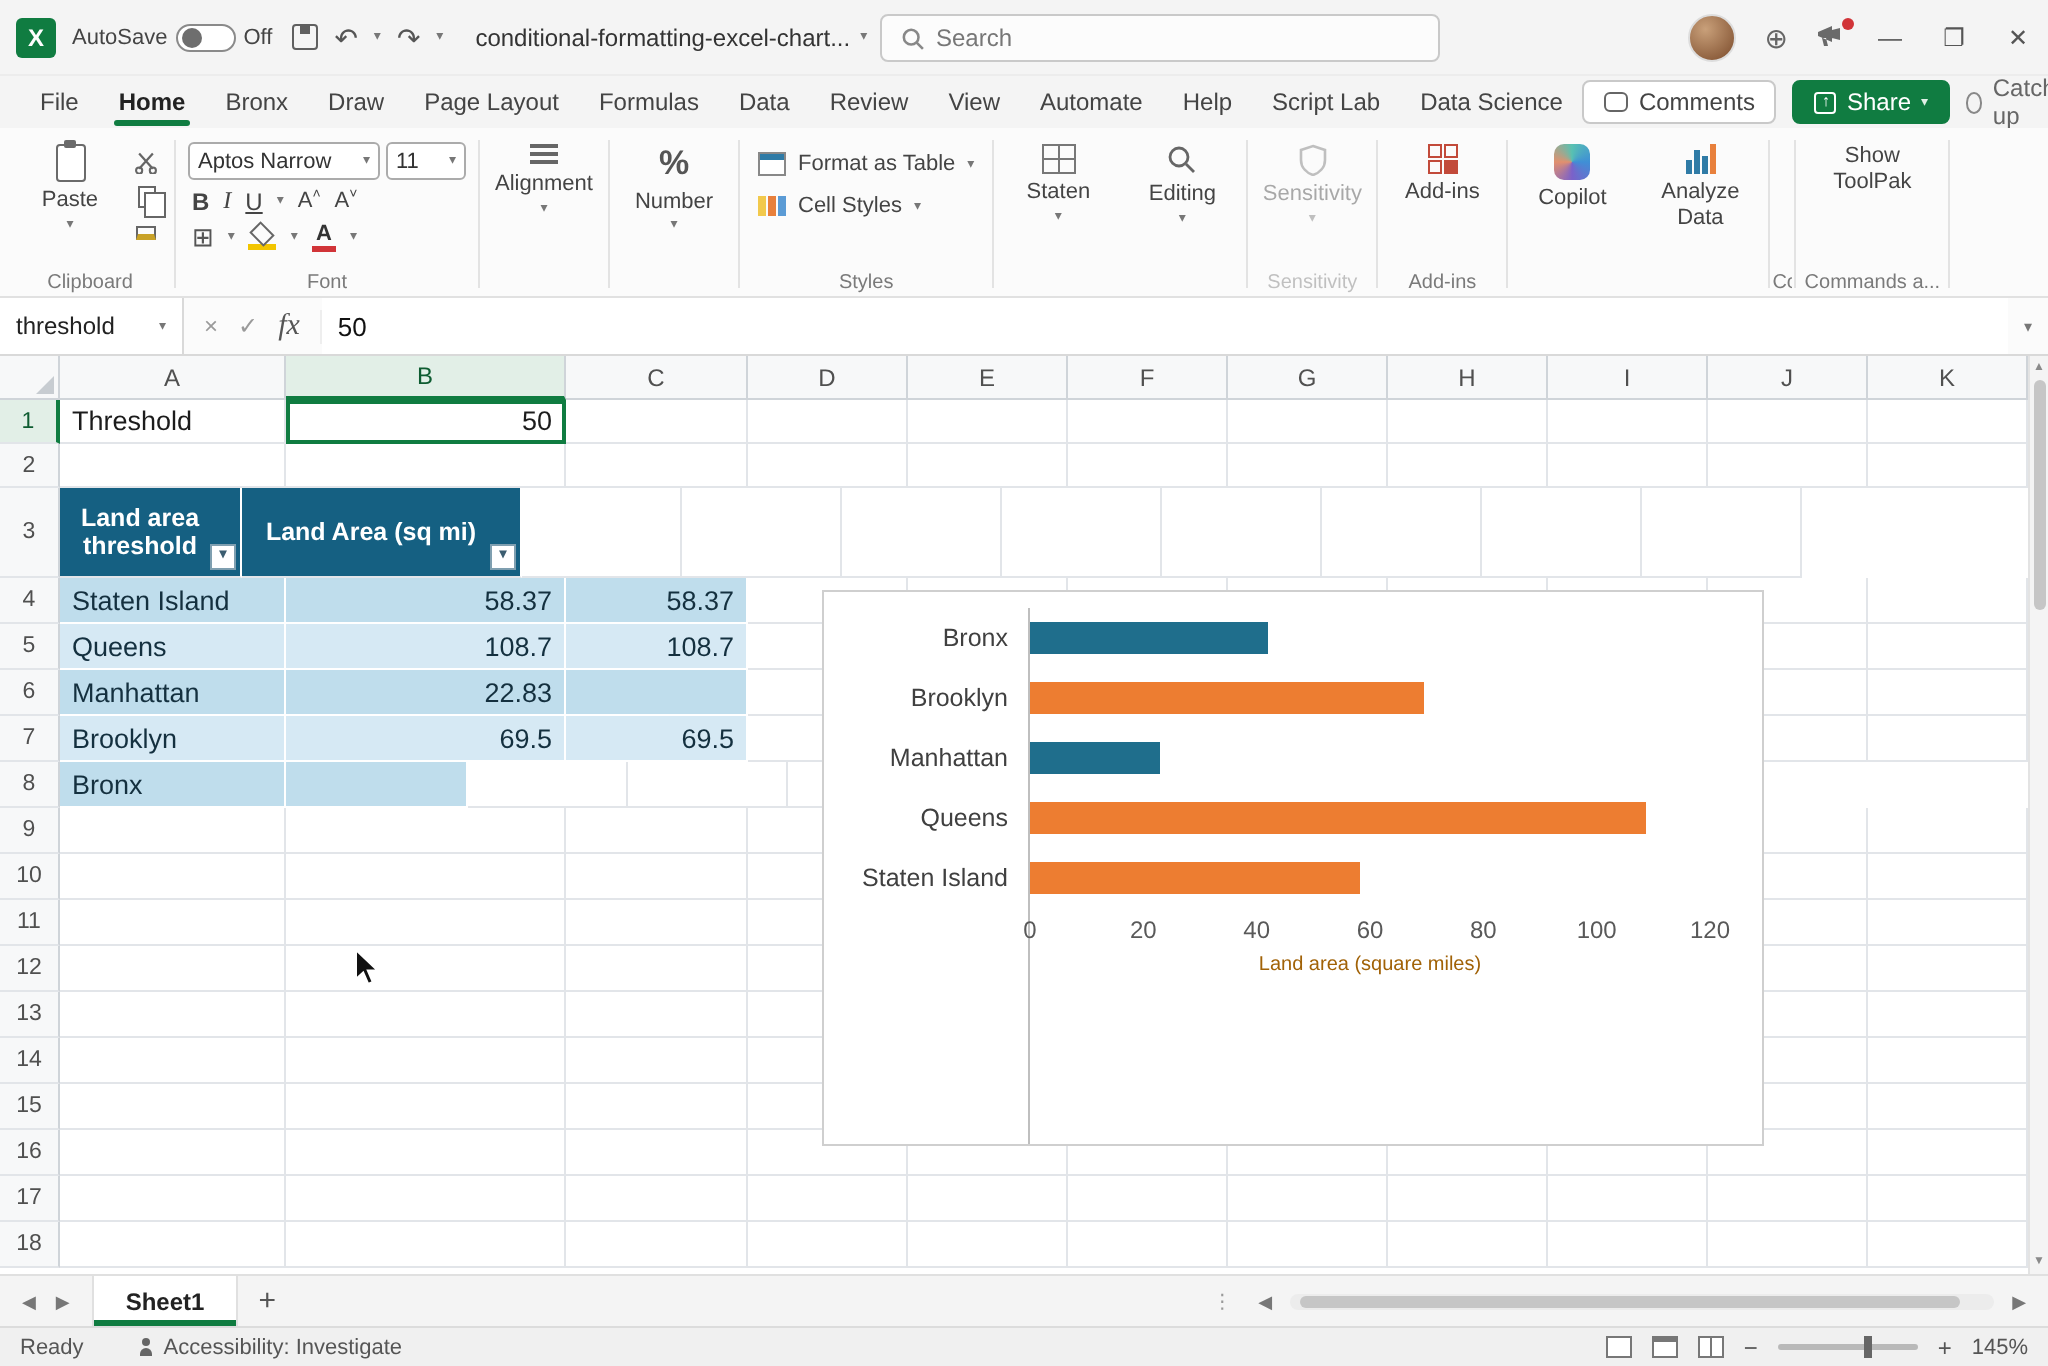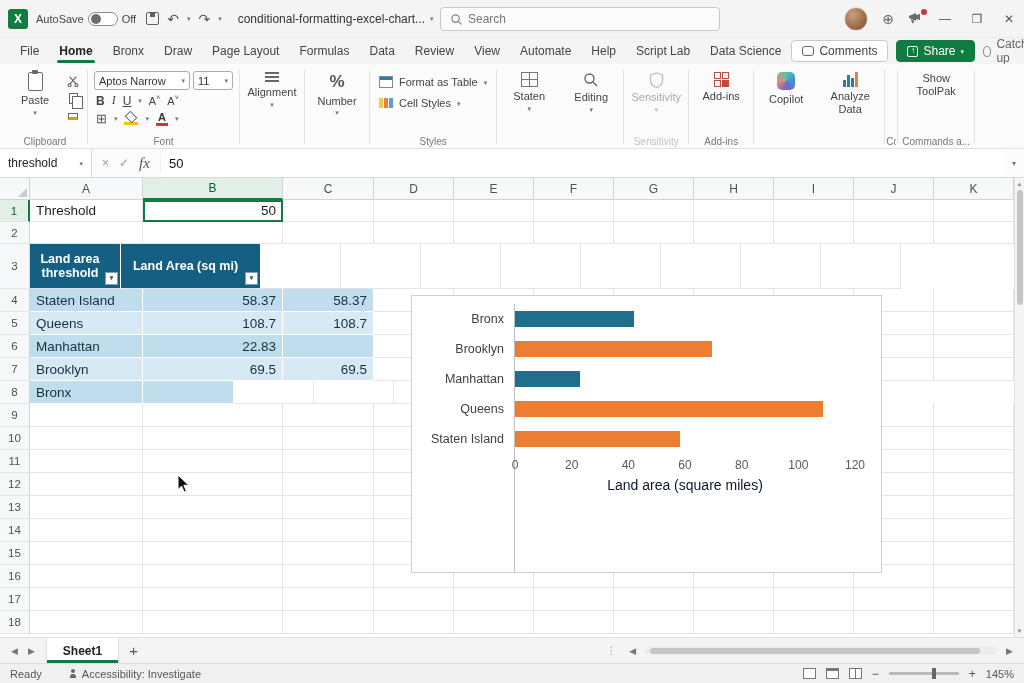--- a/index.html
+++ b/index.html
@@ -123,21 +123,21 @@
   .chart{position:absolute;left:411px;top:117px;width:471px;height:278px;background:#fff;border:1px solid #cfcfcf;z-index:5;display:flex;flex-direction:column;}
   .chart-title{text-align:center;font-size:18px;color:#636363;margin-top:13px;}
   .plot{display:flex;margin:8px 26px 0 10px;flex:1;}
   .labels{width:92px;display:flex;flex-direction:column;}
   .cat{height:30px;display:flex;align-items:center;justify-content:flex-end;padding-right:10px;font-size:12.5px;color:#404040;}
   .barsarea{flex:1;border-left:1px solid #bfbfbf;position:relative;display:flex;flex-direction:column;}
   .trackrow{height:30px;position:relative;}
   .bar{position:absolute;left:0;top:7px;height:16px;}
   .ticks{position:relative;height:18px;margin-top:2px;}
   .tick{position:absolute;top:2px;transform:translateX(-50%);font-size:12px;color:#595959;}
-  .xlabel{text-align:center;font-size:14px;color:#0f172a;margin-top:3px;}
+  .xlabel{text-align:center;font-size:10px;color:#a16207;margin-top:3px;}
 
   
   .vscroll{position:absolute;right:0;top:178px;width:10px;height:459px;background:#f4f4f4;border-left:1px solid #e3e3e3;display:flex;flex-direction:column;align-items:center;}
   .varrow{font-size:6px;color:#8a8a8a;padding:3px 0;}
   .vthumb{width:6px;height:115px;background:#c6c6c6;border-radius:3px;}
   .vspacer{flex:1;}
 
   
   .tabbar{position:absolute;top:637px;left:0;width:100%;height:26px;background:#f4f4f4;border-top:1px solid #e0e0e0;display:flex;align-items:center;padding:0 6px;}
   .navarr{color:#777;font-size:9px;padding:0 5px;}

